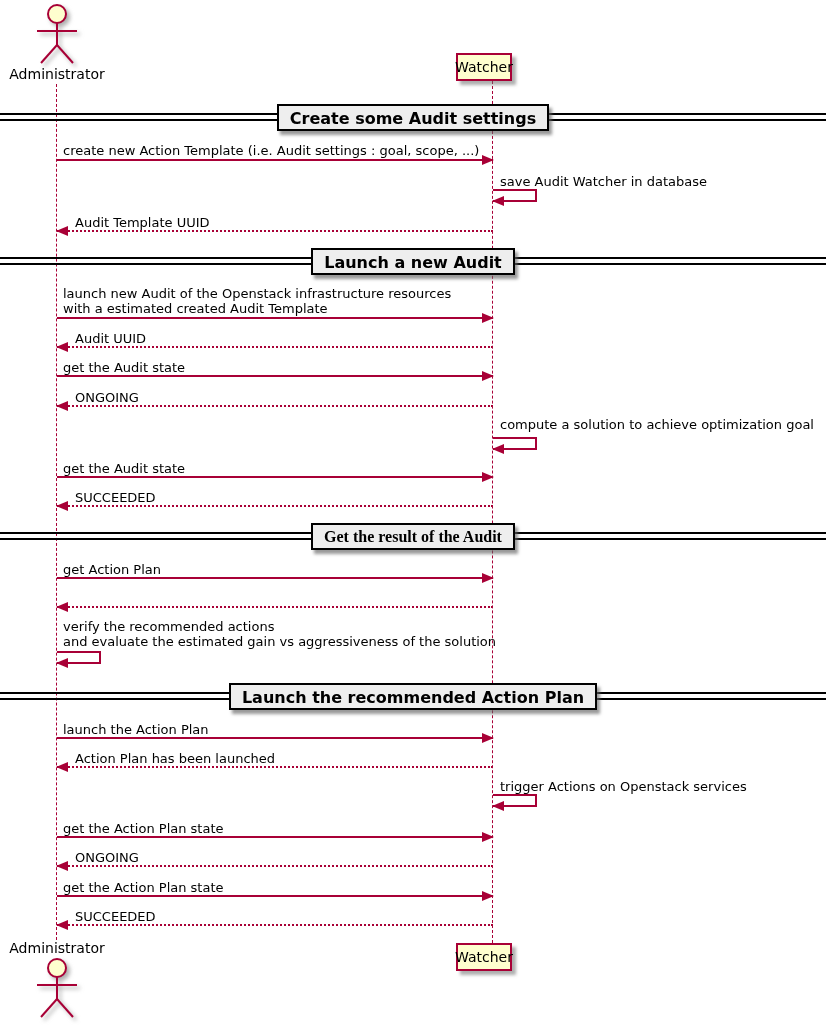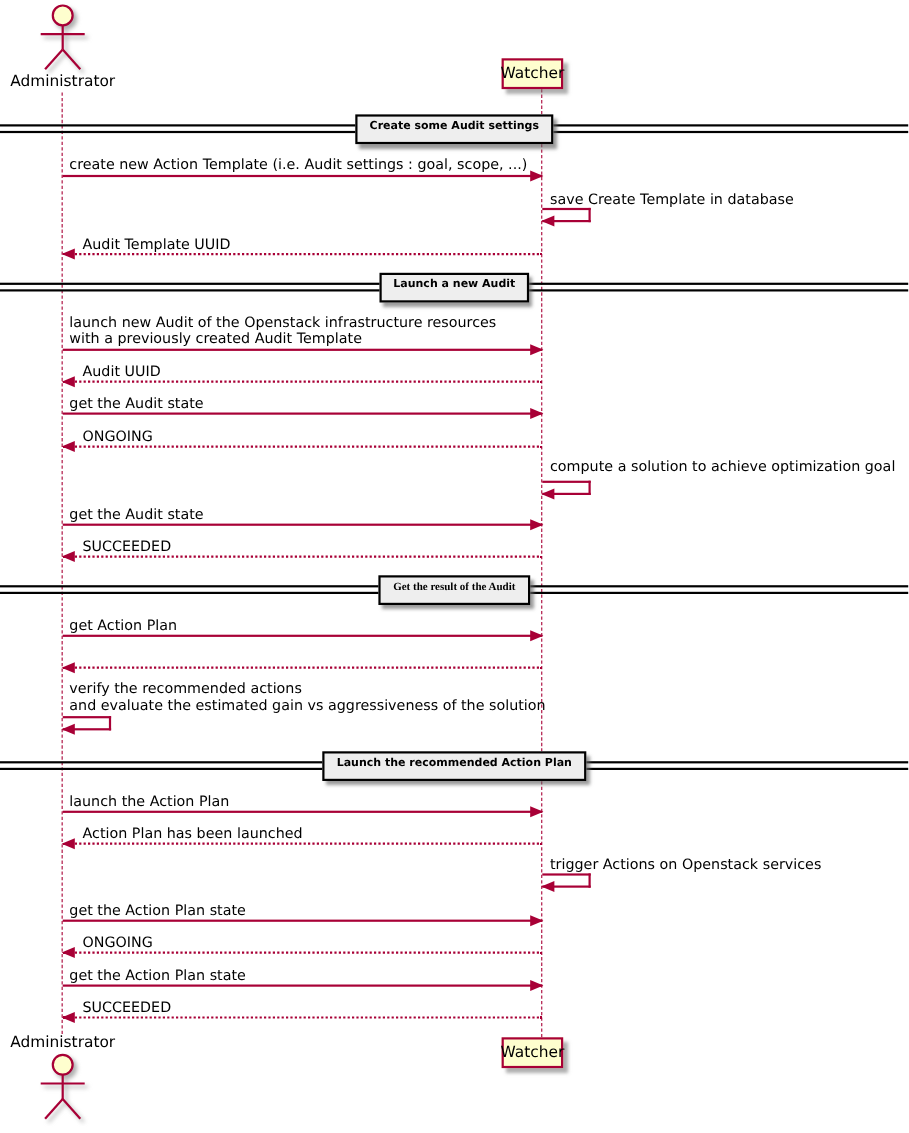--- a/index.html
+++ b/index.html
@@ -21,21 +21,21 @@
   
   .lifeline{position:absolute;width:0;border-left:1.5px dashed #A80036;}
   
   .divider{position:absolute;left:0;width:826px;height:27px;display:flex;justify-content:center;}
   .divider .dlines{
     position:absolute;left:0;right:0;top:9px;height:4px;
     border-top:2px solid #000;border-bottom:2px solid #000;
   }
   .divider .dbox{
     position:relative;background:#EEEEEE;border:2px solid #000;
-    padding:3px 11px 4px 11px;font-size:10px;font-weight:bold;white-space:nowrap;
+    padding:3px 11px 4px 11px;font-size:16px;font-weight:bold;white-space:nowrap;
     box-shadow:3px 4px 3px rgba(100,100,100,0.65);
   }
   
   .mlabel{position:absolute;font-size:13px;white-space:nowrap;line-height:15px;}
   .arrow{position:absolute;left:57px;width:436px;height:0;}
   .arrow.solid{border-top:2px solid #A80036;}
   .arrow.dotted{border-top:2px dotted #A80036;}
   .arrow::after{content:"";position:absolute;width:0;height:0;
     border-top:5px solid transparent;border-bottom:5px solid transparent;}
   .arrow.right::after{right:-1px;top:-6px;border-left:12px solid #A80036;}
@@ -70,33 +70,33 @@
   </div>
 
   <div class="divider" style="top:104px;">
     <div class="dlines"></div>
     <div class="dbox">Create some Audit settings</div>
   </div>
 
   <div class="mlabel" style="left:63px;top:143px;">create new Action Template (i.e. Audit settings : goal, scope, ...)</div>
   <div class="arrow solid right" style="top:159px;"></div>
 
-  <div class="mlabel" style="left:500px;top:174px;">save Create Template in database</div>
+  <div class="mlabel" style="left:500px;top:174px;">save Audit Watcher in database</div>
   <div class="selfloop" style="left:493px;top:189px;"></div>
 
   <div class="mlabel" style="left:75px;top:215px;">Audit Template UUID</div>
   <div class="arrow dotted left" style="top:230px;"></div>
 
   <div class="divider" style="top:248px;">
     <div class="dlines"></div>
     <div class="dbox">Launch a new Audit</div>
   </div>
 
   <div class="mlabel" style="left:63px;top:286px;">launch new Audit of the Openstack infrastructure resources</div>
-  <div class="mlabel" style="left:63px;top:301px;">with a previously created Audit Template</div>
+  <div class="mlabel" style="left:63px;top:301px;">with a estimated created Audit Template</div>
   <div class="arrow solid right" style="top:317px;"></div>
 
   <div class="mlabel" style="left:75px;top:331px;">Audit UUID</div>
   <div class="arrow dotted left" style="top:346px;"></div>
 
   <div class="mlabel" style="left:63px;top:360px;">get the Audit state</div>
   <div class="arrow solid right" style="top:375px;"></div>
 
   <div class="mlabel" style="left:75px;top:390px;">ONGOING</div>
   <div class="arrow dotted left" style="top:405px;"></div>

